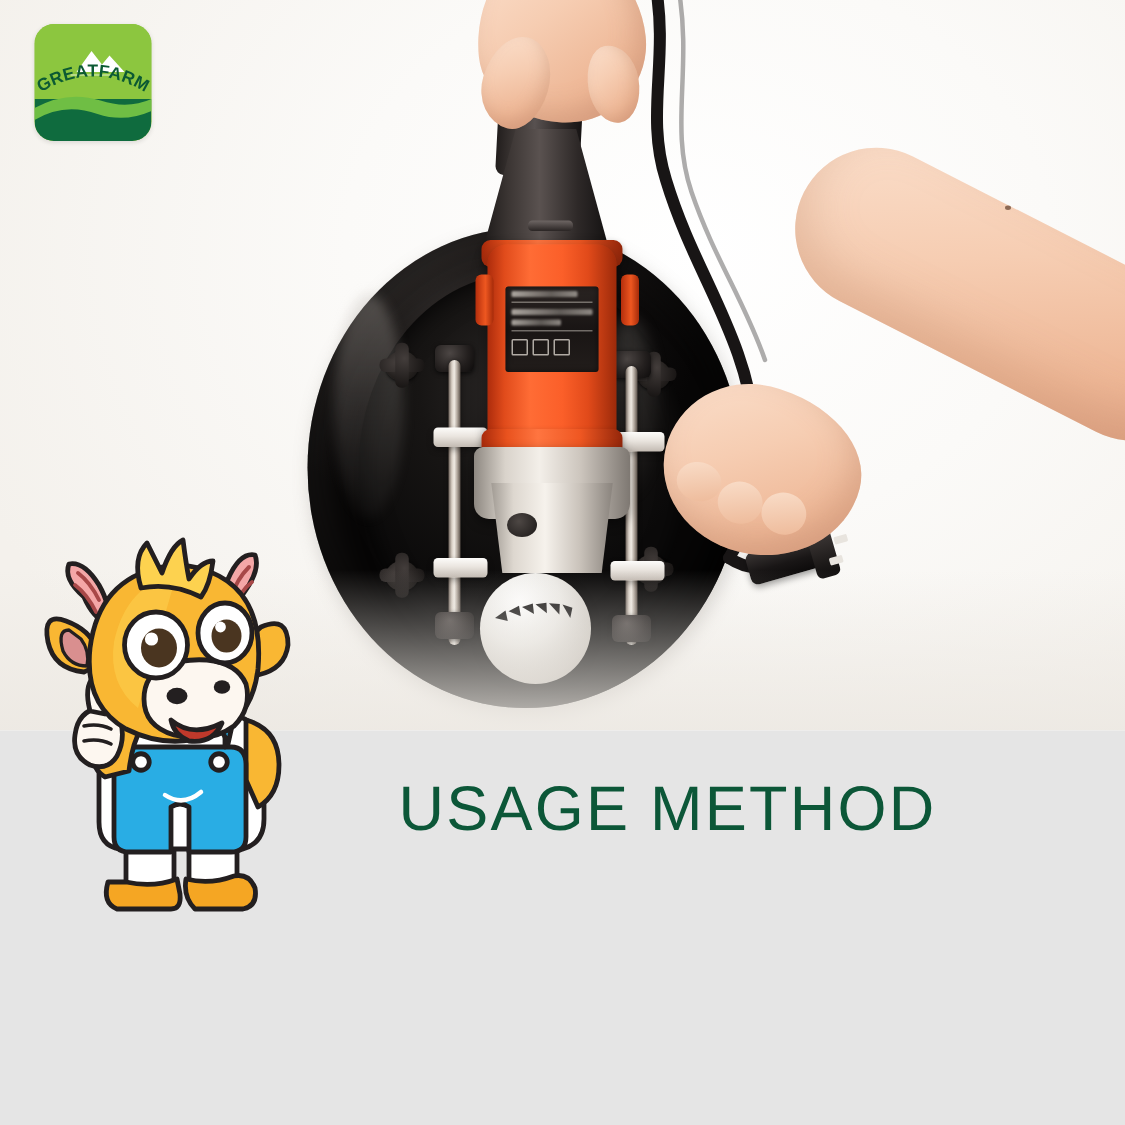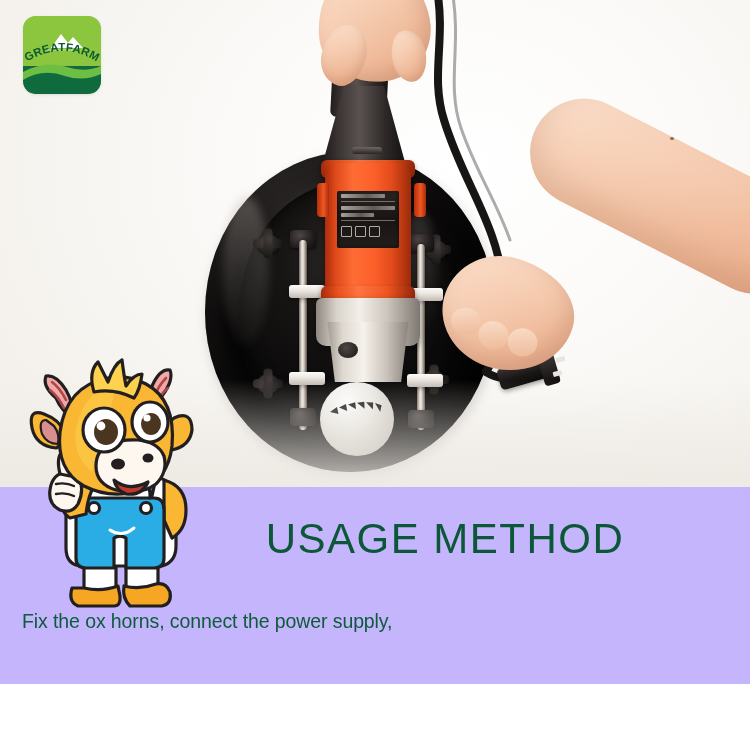--- a/index.html
+++ b/index.html
@@ -342,22 +342,22 @@
     border-radius: 13px;
     overflow: hidden;
     background: #8cc63f;
     box-shadow: 0 1px 3px rgba(0,0,0,0.10);
   }
 
   
   .text-section {
     position: absolute;
     left: 0; top: 487px;
-    width: 750px; height: 197px;
-    background: #c4b5fd;
+    width: 750px; height: 263px;
+    background: #e5e5e5;
   }
   .usage-title {
     position: absolute;
     left: 0; top: 28px;
     width: 750px;
     text-align: center;
     font-size: 42px;
     font-weight: 400;
     letter-spacing: 1.5px;
     color: #0c5738;
@@ -544,17 +544,16 @@
         <ellipse cx="129" cy="72" rx="10" ry="11" fill="#4a3520" stroke="none"></ellipse>
         <circle cx="79" cy="74" r="4.4" fill="#ffffff" stroke="none"></circle>
         <circle cx="125" cy="66" r="3.6" fill="#ffffff" stroke="none"></circle>
       </g>
     </svg>
   </div>
 
   <div class="text-section">
     <div class="usage-title">USAGE METHOD</div>
     <div class="desc">
-      <div>Fix the ox horns, connect the power supply,</div>
     </div>
   </div>
 
 </div>
 
 </body></html>

